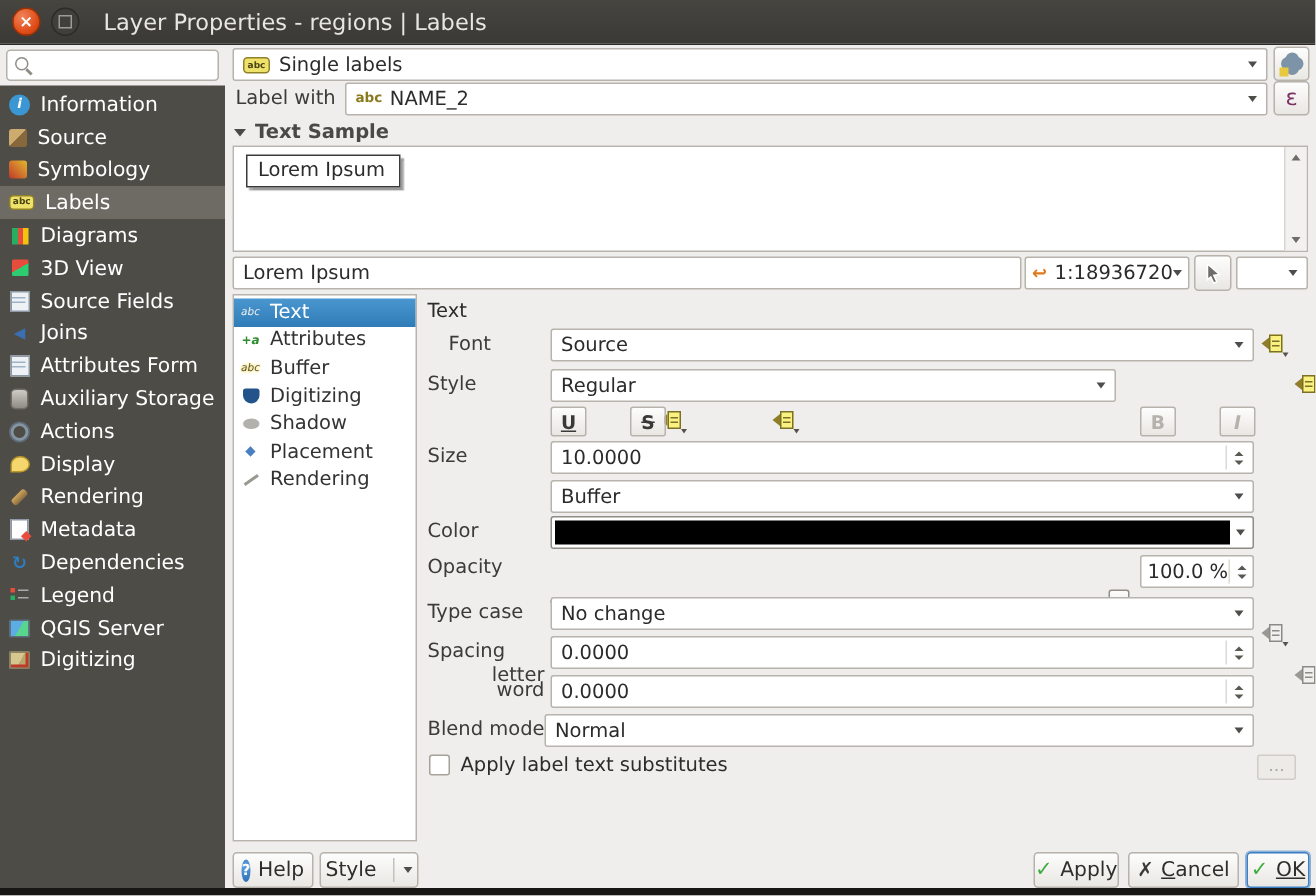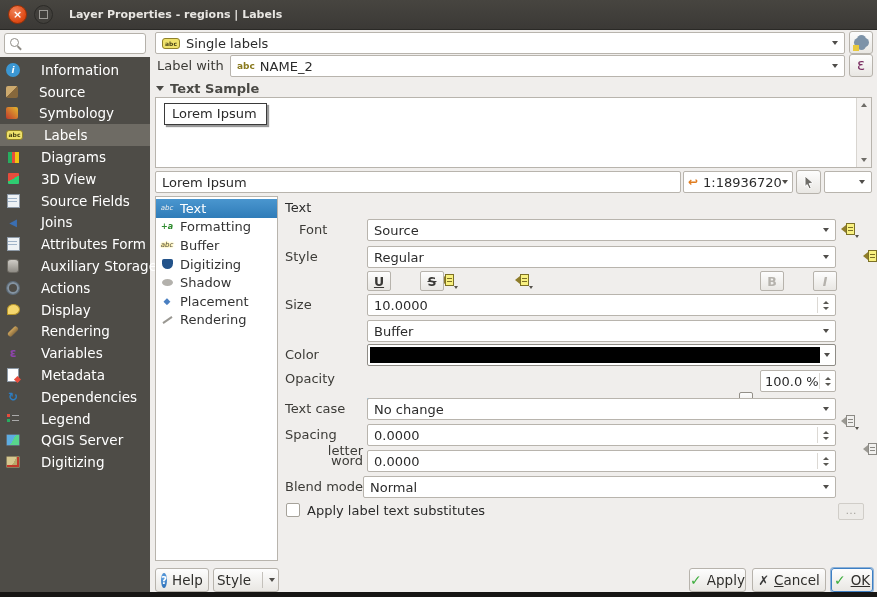--- a/index.html
+++ b/index.html
@@ -12,32 +12,32 @@
   
   .titlebar { position:absolute; left:0; top:0; width:877px; height:30px;
     background:linear-gradient(#474540,#3b3936); display:flex; align-items:center;
     border-bottom:1px solid #2a2926; }
   .winbtn { width:19px; height:19px; border-radius:50%; flex:none;
     display:flex; align-items:center; justify-content:center; }
   .close { margin-left:8px; background:radial-gradient(circle at 35% 30%, #f0835a, #df4b16 65%, #b53c10);
     border:1px solid #9c3106; color:#fff; font-size:11px; font-weight:bold; line-height:1; }
   .maxi { margin-left:7px; background:#413f3b; border:1px solid #2c2b28; position:relative; }
   .maxi::after { content:""; width:7px; height:7px; border:1px solid #9d9b96; }
-  .wtitle { color:#e8e6e2; font-weight:bold; font-size:11px; margin-left:16px; }
+  .wtitle { color:#e8e6e2; font-weight:normal; font-size:15px; margin-left:16px; }
   
   .sidebar { position:absolute; left:0; top:30px; width:150px; height:562px; background:#4e4c47; }
   .searchrow { height:27px; background:#f0eeec; padding:3px 4px 2px 4px; position:relative; }
   .searchrow input { width:100%; height:21px; border:1px solid #b5b1aa; border-radius:3px;
     background:#fff; padding:0 4px 0 22px; font:inherit; outline:none; }
   .mag { position:absolute; left:10px; top:8px; width:9px; height:9px;
     border:1.5px solid #908d87; border-radius:50%; }
   .mag::after { content:""; position:absolute; width:5px; height:1.5px; background:#908d87;
     right:-4px; bottom:-2px; transform:rotate(45deg); }
   .nav { padding-top:2px; }
-  .nav-item { height:21.8px; display:flex; align-items:center; gap:21px; padding-left:6px;
+  .nav-item { height:21.8px; display:flex; align-items:center; gap:7px; padding-left:6px;
     color:#ffffff; font-size:13.5px; cursor:default; white-space:nowrap; }
   .nav-item.selected { background:#6e6b64; }
   .ico { width:14px; height:14px; flex:none; display:inline-flex; align-items:center;
     justify-content:center; font-style:normal; position:relative; }
   .i-information { background:#3b97d3; border-radius:50%; }
   .i-information::before { content:"i"; color:#fff; font-size:9px; font-weight:bold; font-style:italic; }
   .i-source { background:linear-gradient(135deg,#cdaa6e 50%,#87683c 50%); border-radius:2px; width:12px; height:12px; }
   .i-symbology { background:linear-gradient(45deg,#c0392b,#e3b82e); border-radius:2px; width:12px; height:12px; }
   .i-labels { width:17px; height:10px; background:#efe26b; border:1px solid #8f812a; border-radius:3px; }
   .i-labels::before { content:"abc"; font-size:6px; font-weight:bold; color:#4a4416; line-height:1; }
@@ -242,24 +242,20 @@
       </div>
     <div class="nav-item">
         <i class="ico i-display"></i>
         <span>Display</span>
       </div>
     <div class="nav-item">
         <i class="ico i-rendering"></i>
         <span>Rendering</span>
       </div>
     <div class="nav-item">
-        <i class="ico i-variables"></i>
-        <span>Variables</span>
-      </div>
-    <div class="nav-item">
         <i class="ico i-metadata"></i>
         <span>Metadata</span>
       </div>
     <div class="nav-item">
         <i class="ico i-dependencies"></i>
         <span>Dependencies</span>
       </div>
     <div class="nav-item">
         <i class="ico i-legend"></i>
         <span>Legend</span>
@@ -331,21 +327,21 @@
   </div>
 
   
   <div class="tabbox abs" style="left:5px; top:166px; width:123px; height:365px;">
     <div class="tab selected">
         <i class="tico t-text"></i>
         <span>Text</span>
       </div>
     <div class="tab">
         <i class="tico t-formatting"></i>
-        <span>Formatting</span>
+        <span>Attributes</span>
       </div>
     <div class="tab">
         <i class="tico t-buffer"></i>
         <span>Buffer</span>
       </div>
     <div class="tab">
         <i class="tico t-background"></i>
         <span>Digitizing</span>
       </div>
     <div class="tab">
@@ -368,21 +364,21 @@
   
   <label class="flabel abs" style="left:149px; top:192px;">Font</label>
   <div class="combo abs" style="left:217px; top:189px; width:469px;">
     <span>Source</span>
       <span class="caret"></span>
   </div>
   <span class="dd abs" style="left:691px; top:192px;"><i class="arr"></i><i class="box"></i><i class="car"></i></span>
 
   
   <label class="flabel abs" style="left:135px; top:219px;">Style</label>
-  <div class="combo abs" style="left:217px; top:216px; width:469px;">
+  <div class="combo abs" style="left:217px; top:216px; width:377px;">
     <span>Regular</span>
       <span class="caret"></span>
   </div>
   <span class="dd abs" style="left:691px; top:219px;"><i class="arr"></i><i class="box"></i></span>
 
   
   <span class="fmtbtn abs" style="left:217px; top:241px;">
       <span class="ul">U</span>
     </span>
   <span class="dd abs" style="left:246px; top:243px;"><i class="arr"></i><i class="box"></i><i class="car"></i></span>
@@ -437,21 +433,21 @@
   <div class="spinbox abs" style="left:610px; top:340px; width:76px; padding:0 4px;">
     <span>100.0 %</span>
     <span class="spin-arrows">
         <i class="up"></i>
         <i class="dn"></i>
       </span>
   </div>
   <span class="dd gray abs" style="left:691px; top:343px;"><i class="arr"></i><i class="box"></i><i class="car"></i></span>
 
   
-  <label class="flabel abs" style="left:135px; top:371px;">Text case</label>
+  <label class="flabel abs" style="left:135px; top:371px;">Type case</label>
   <div class="combo abs" style="left:217px; top:368px; width:469px;">
     <span>No change</span>
       <span class="caret"></span>
   </div>
   <span class="dd gray abs" style="left:691px; top:371px;"><i class="arr"></i><i class="box"></i></span>
 
   
   <label class="flabel abs" style="left:135px; top:397px;">Spacing</label>
   <label class="flabel abs" style="left:173px; top:397px; width:40px; text-align:right;margin-top:16px;">letter</label>
   <div class="spinbox abs" style="left:217px; top:394px; width:469px;">

